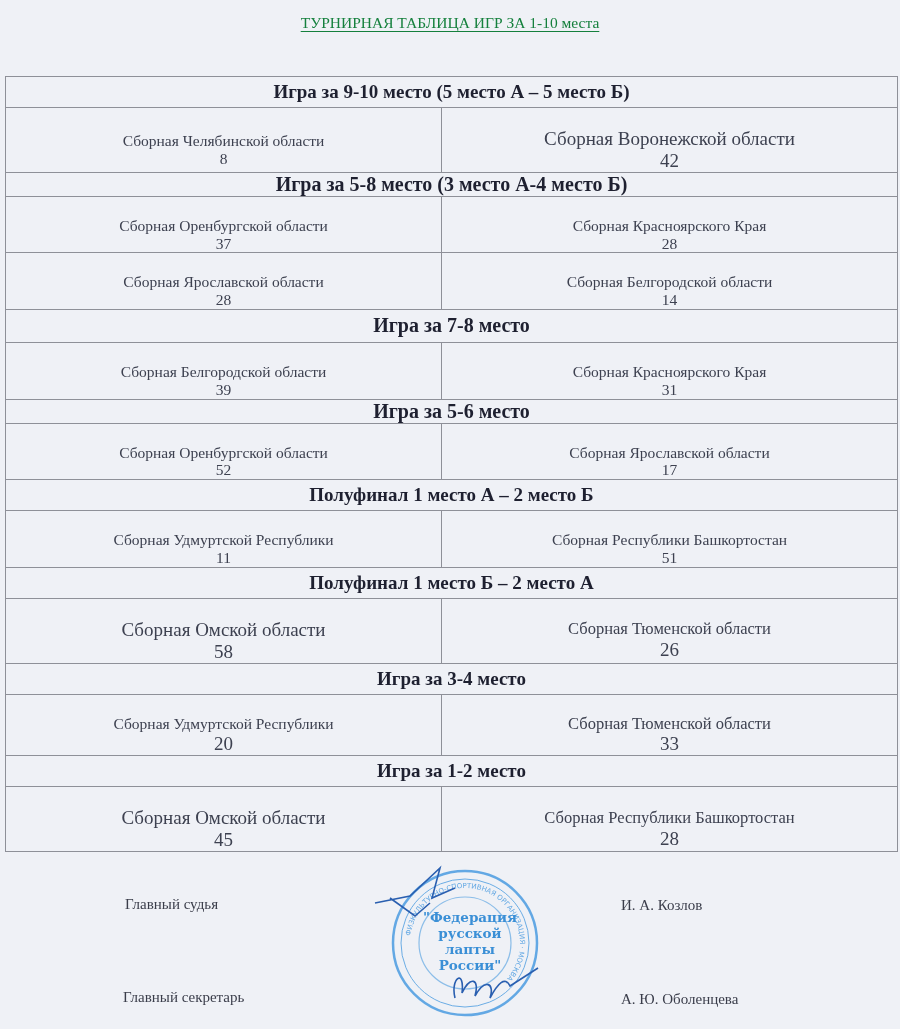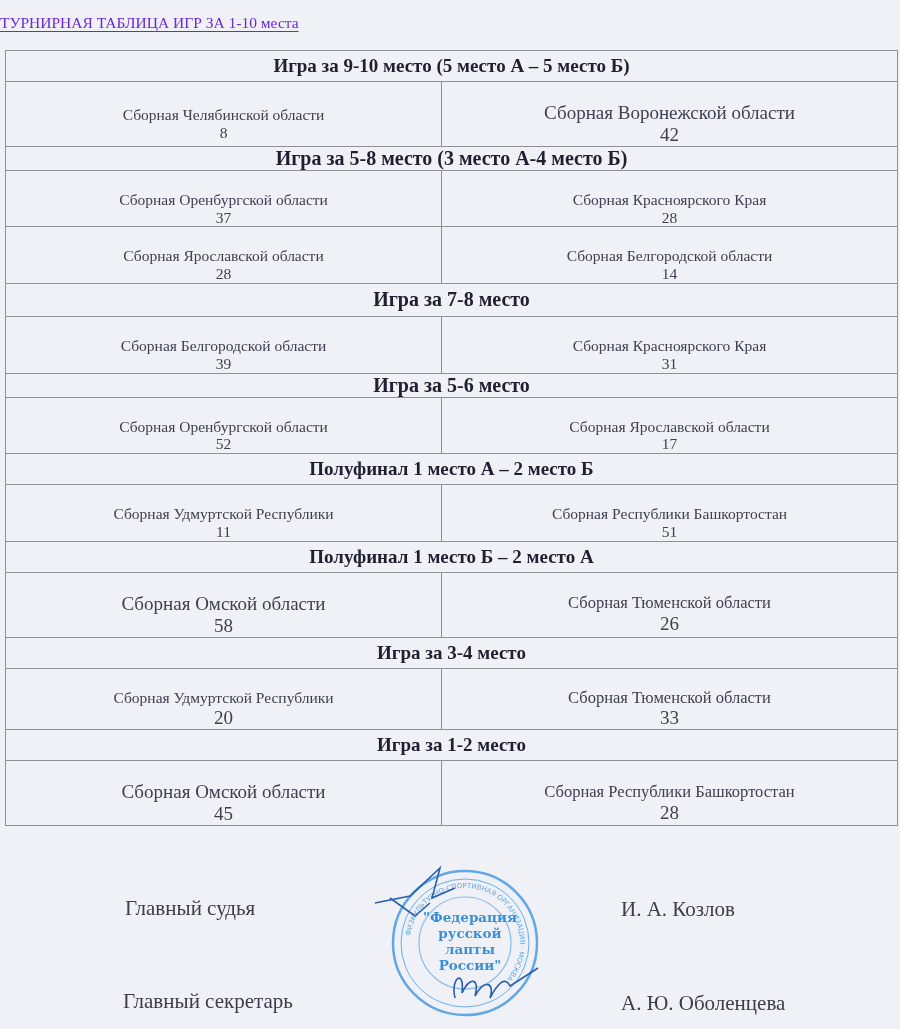--- a/index.html
+++ b/index.html
@@ -5,25 +5,25 @@
   html, body { margin: 0; padding: 0; }
   body {
     width: 900px; height: 1029px; overflow: hidden;
     background: #eff1f6;
     font-family: "Liberation Serif", "DejaVu Serif", serif;
     color: #2a2d3a;
     position: relative;
   }
   .page-title {
     position: absolute; left: 0; right: 0; top: 14px;
-    font-size: 15.5px; color: #6d28d9;
+    text-align: center; font-size: 15.5px; color: #15803d;
   }
   .page-title span { text-decoration: underline; text-underline-offset: 3px; }
   table.results {
-    position: absolute; left: 5px; top: 50px;
+    position: absolute; left: 5px; top: 76px;
     width: 892px; border-collapse: collapse;
     table-layout: fixed;
   }
   table.results td {
     border: 1px solid #8e9098;
     text-align: center; padding: 0;
     line-height: 1.15;
   }
   td.game-title {
     font-weight: bold; color: #1e2030;
@@ -31,21 +31,21 @@
   }
   td.team-cell { height: 54px; vertical-align: middle; }
   td.team-cell .team-name { display: block; color: #3d4150; margin-top: 20px; }
   td.team-cell .team-score { display: block; color: #3d4150; }
   .fs-big { font-size: 19px; }
   .fs-mid { font-size: 16.5px; }
   .fs-sm { font-size: 15.5px; }
   .title-big { font-size: 19px; height: 30px !important; }
   .title-sm { font-size: 20px; }
 
-  .sign-label { position: absolute; font-size: 21px; color: #3a3d4a; }
+  .sign-label { position: absolute; font-size: 15px; color: #3a3d4a; }
   .stamp {
     position: absolute; left: 370px; top: 858px;
     width: 170px; height: 165px;
   }
 </style>
 </head>
 <body>
 
 <div class="page-title">
   <span>ТУРНИРНАЯ  ТАБЛИЦА ИГР ЗА 1-10 места</span>

